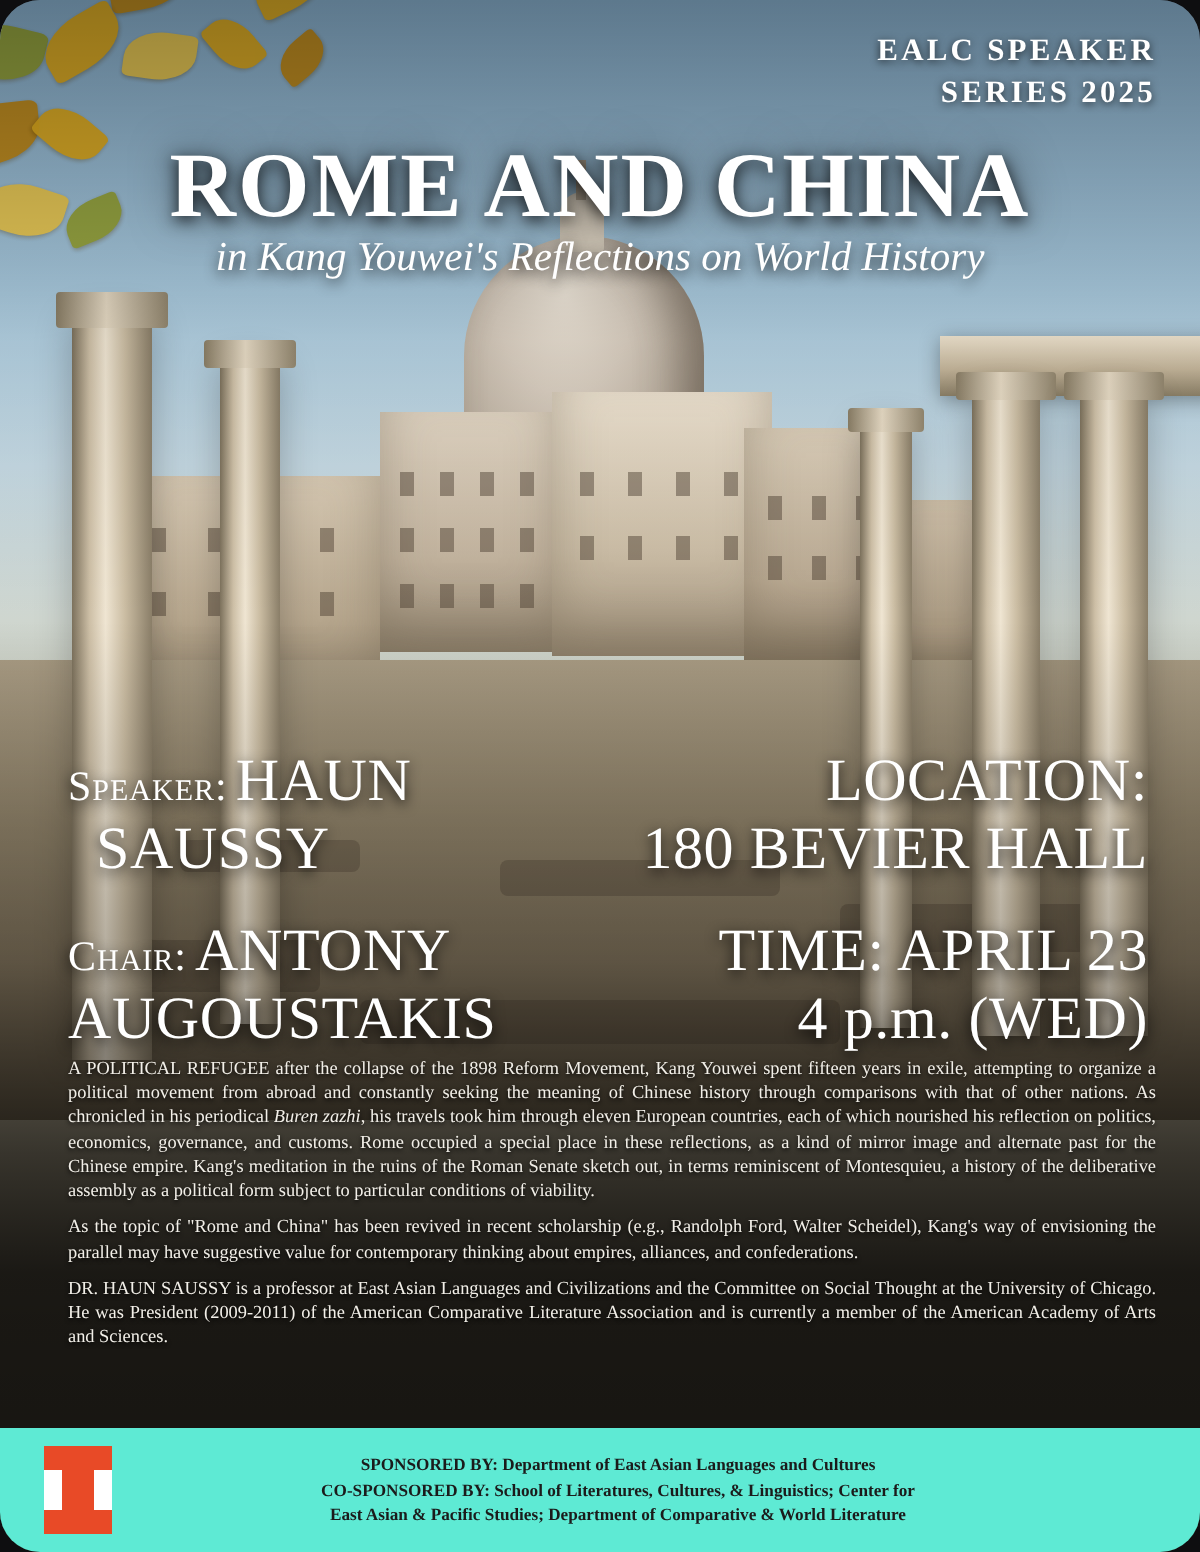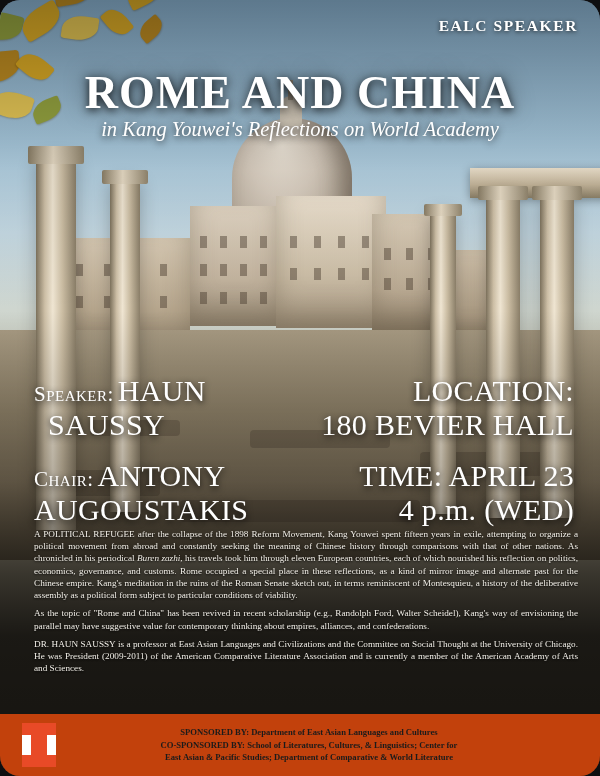--- a/index.html
+++ b/index.html
@@ -199,21 +199,21 @@
     text-align: justify;
     text-shadow: 0 1px 2px rgba(0,0,0,.9);
   }
   .abstract p { margin-bottom: 6px; }
   .abstract em { }
 
   .footer {
     position: absolute;
     left: 0; right: 0; bottom: 0;
     height: 62px;
-    background: #c2410c;
+    background: #5eead4;
     display: flex;
     align-items: center;
     padding: 0 18px;
   }
   .logo {
     width: 34px; height: 44px;
     position: relative;
     flex: 0 0 auto;
     margin-left: 4px;
   }
@@ -330,24 +330,25 @@
       <div class="leaf d" style="left:168px;top:60px;width:26px;height:18px;transform:rotate(-40deg)"></div>
     </div>
 
     <div class="vignette"></div>
   </div>
 
   <div class="content">
 
     <div class="series">
       <div>EALC SPEAKER</div>
+      <div>SERIES 2025</div>
     </div>
 
     <div class="title">ROME AND CHINA</div>
-    <div class="subtitle">in Kang Youwei's Reflections on World Academy</div>
+    <div class="subtitle">in Kang Youwei's Reflections on World History</div>
 
     <div class="detail-left">
       <div class="row1">
         <span class="lbl">Speaker:</span>
         <span class="val">HAUN</span>
         <div class="val" style="margin-left:14px">SAUSSY</div>
       </div>
       <div class="row2">
         <span class="lbl">Chair:</span>
         <span class="val">ANTONY</span>

